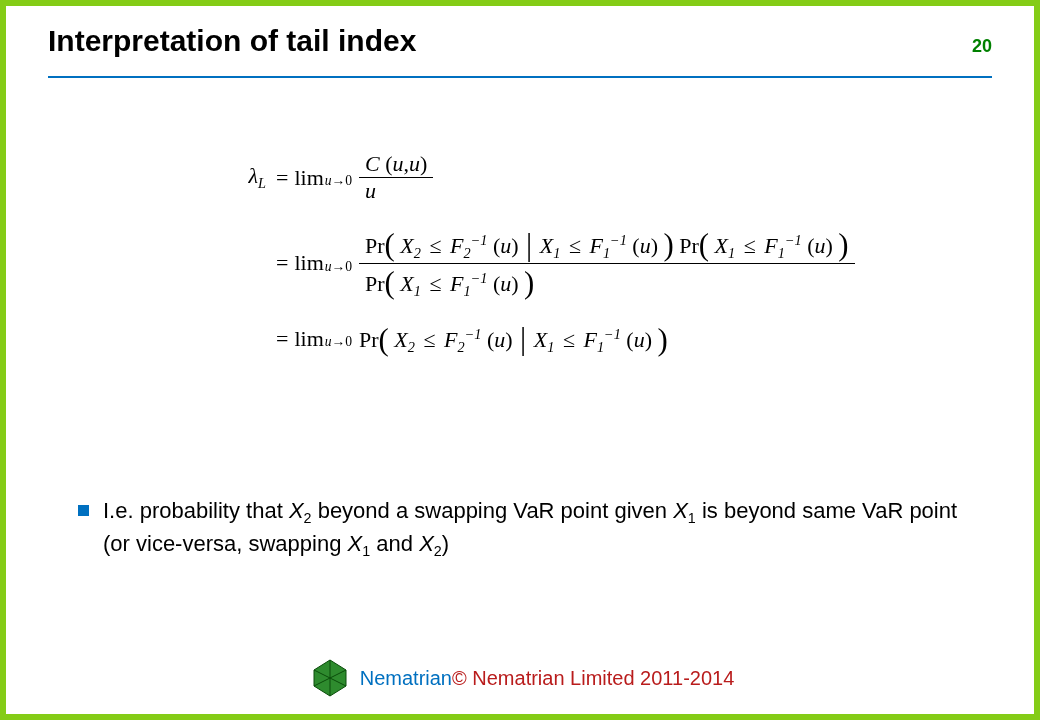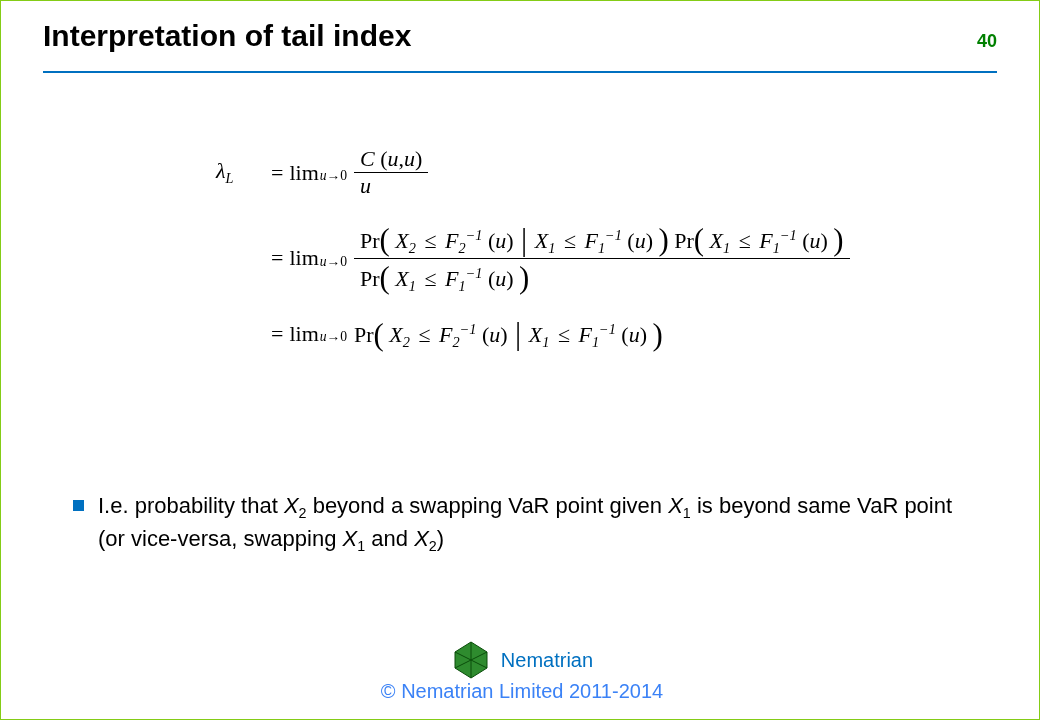--- a/index.html
+++ b/index.html
@@ -10,21 +10,21 @@
     font-family: Arial, Helvetica, sans-serif;
     background: #fff;
     color: #000;
     overflow: hidden;
   }
   .slide {
     position: relative;
     width: 1040px;
     height: 720px;
     box-sizing: border-box;
-    border: 1px solid #84cc16;
+    border: 6px solid #84cc16;
   }
   .header {
     position: absolute;
     top: 18px;
     left: 42px;
     right: 42px;
   }
   .title {
     font-size: 30px;
     font-weight: bold;
@@ -55,20 +55,21 @@
     font-style: italic;
     line-height: 1.0;
   }
   .eq-row {
     display: flex;
     align-items: center;
     margin-bottom: 22px;
   }
   .lhs {
     width: 45px;
+    text-align: right;
     padding-right: 4px;
   }
   .lim {
     display: inline-flex;
     align-items: flex-start;
   }
   .lim-word {
     font-style: normal;
   }
   .lim-sub {
@@ -145,47 +146,46 @@
   .bullet-text i {
     font-style: italic;
   }
   .footer {
     position: absolute;
     bottom: 16px;
     left: 46px;
     right: 42px;
     display: flex;
     align-items: center;
-    justify-content: space-between;
-    flex-direction: column;
+    justify-content: center;
   }
   .brand {
     display: flex;
     align-items: center;
     gap: 10px;
   }
   .brand-name {
     color: #0070c0;
     font-size: 20px;
   }
   .copy {
-    color: #3b82f6;
+    color: #b91c1c;
     font-size: 20px;
   }
   .logo svg { display: block; }
 </style>
 </head>
 <body>
 
 <div class="slide">
 
   <div class="header">
     <div class="title">Interpretation of tail index</div>
   </div>
-  <div class="page-num">40</div>
+  <div class="page-num">20</div>
   <div class="rule"></div>
 
   <div class="equation-block">
 
     <div class="eq-row">
       <span class="lhs">
         <span>λ</span><span class="sub">L</span>
       </span>
       <span class="up" style="margin:0 6px;">=</span>
       <span class="lim">

